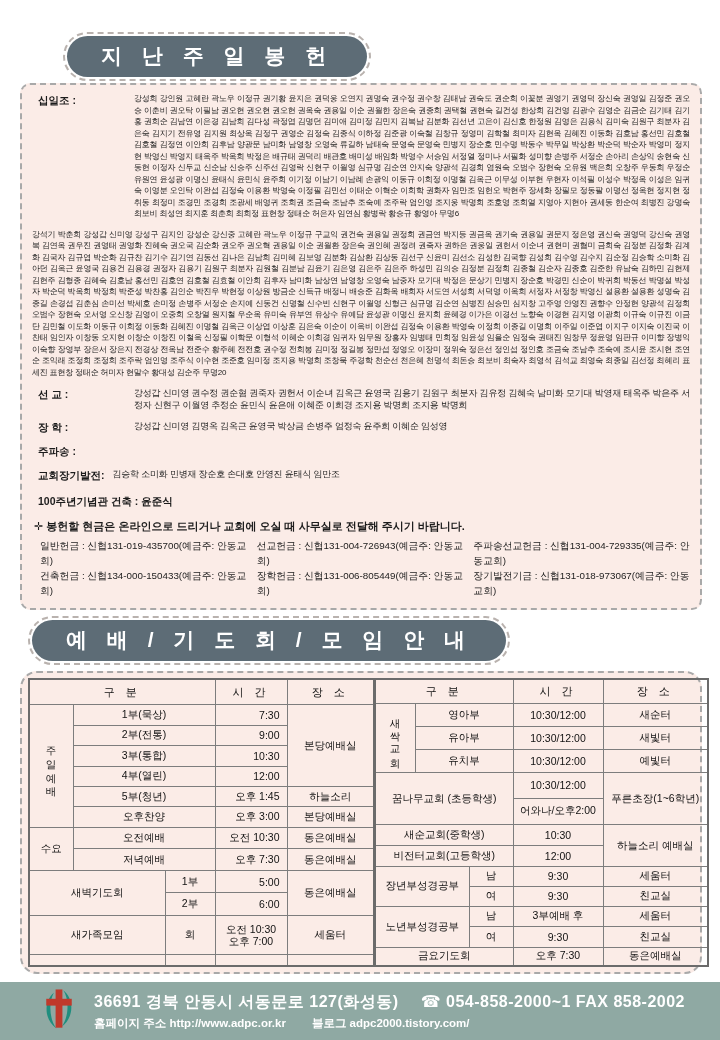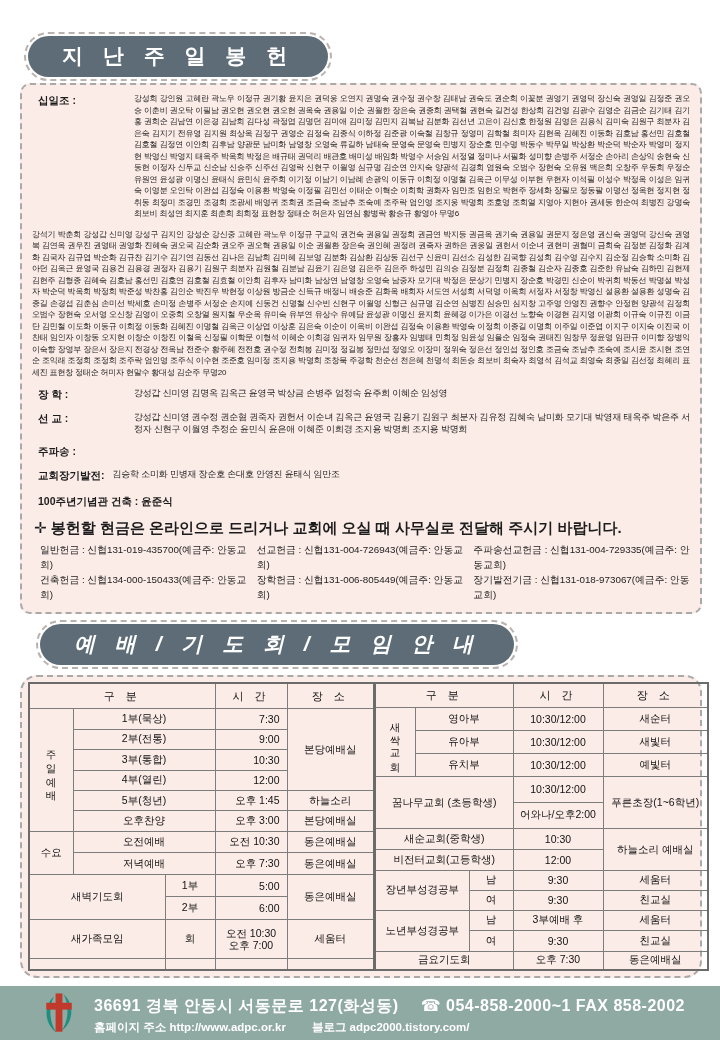--- a/index.html
+++ b/index.html
@@ -11,43 +11,43 @@
   .page{width:720px;min-height:1040px;display:flex;flex-direction:column;}
   
   .pill{
     display:inline-block;
     background:#5d6c76;color:#ffffff;
     font-weight:bold;font-size:21px;letter-spacing:7px;
     padding:6px 34px 7px 34px;border-radius:24px;
     outline:2px dashed #b9b2ae;outline-offset:2px;
     white-space:nowrap;
   }
-  .pill-row{margin:36px 0 4px 28px;}
-  .pill-row2{margin:10px 0 4px 40px;font-style:italic;}
+  .pill-row{margin:36px 0 4px 67px;}
+  .pill-row2{margin:10px 0 4px 32px;}
   
   .box{
     margin:2px 18px 0 20px;
     background:#fbece7;
     border:2px dashed #a9a9a9;border-radius:10px;
     padding:8px 10px 10px 10px;
   }
   .sec{display:flex;margin-bottom:9px;}
   .sec-label{
     width:96px;flex:0 0 96px;
     font-weight:bold;font-size:10.5px;padding-left:6px;padding-top:1px;
     white-space:nowrap;
   }
   .sec-label.wide{width:auto;flex:0 0 auto;padding-right:8px;}
   .sec-text{
     flex:1;font-size:8px;line-height:11.5px;letter-spacing:-0.2px;
     text-align:justify;color:#222;
   }
   .sec-text.mid{font-size:9px;line-height:12px;}
   .bold-line{font-weight:bold;font-size:10.5px;padding-left:6px;margin:12px 0 10px 0;}
-  .notice-head{font-weight:bold;font-size:15px;margin:0 0 4px 2px;}
+  .notice-head{font-weight:bold;font-size:11px;margin:0 0 4px 2px;}
   .accounts{
     display:grid;grid-template-columns:1fr 1fr 1fr;
     font-size:9.8px;line-height:15px;margin-left:8px;
   }
   
   .table-box{
     margin:6px 18px 0 20px;
     background:#fbece7;
     border:2px dashed #a9a9a9;border-radius:17px;
     padding:5px 6px;
@@ -96,27 +96,27 @@
     <div class="sec">
       <div class="sec-label">십일조 :</div>
       <div class="sec-text">강성희 강인원 고혜란 곽노우 이정규 권기황 윤지은 권덕웅 오연지 권명숙 권수정 권수창 김태남 권숙도 권순희 이꽃분 권영기 권영덕 장신숙 권영일 김정준 권오승 이춘비 권오탁 이필남 권오현 권오현 권오현 권옥숙 권용일 이순 권월한 장은숙 권종희 권택철 권현숙 길건성 한상희 김건영 김광수 김영순 김금순 김기태 김기홍 권희순 김남연 이은경 김남희 김다성 곽정엽 김명던 김미애 김미정 김민지 김복남 김분화 김선년 고은이 김신호 한정원 김영은 김용식 김미숙 김원구 최분자 김은숙 김지기 전유영 김지원 최상옥 김정구 권영순 김정숙 김종식 이하정 김준광 이숙철 김창규 정영미 김학철 최미자 김현옥 김혜진 이동화 김호남 홍선민 김호철 김호철 김정연 이안희 김후남 양광문 남미화 남영창 오영숙 류길하 남태숙 문영숙 문영숙 민병지 장순호 민수명 박동수 박무일 박상환 박순덕 박순자 박영미 정지현 박영신 박영지 태옥주 박옥희 박정은 배규태 권덕리 배관호 배미성 배임화 박영수 서승임 서정열 정미나 서필화 성미향 손병주 서정순 손아리 손상익 송현숙 신동현 이정자 신두교 신순남 신승주 신주선 김영락 신현구 이월영 심규명 김순연 안지숙 양광석 김경희 염원숙 오범수 장현숙 오유원 백은희 오창주 우동희 우정순 유원연 윤성광 이명신 윤태식 윤민식 윤주희 이기정 이남기 이남례 손광익 이동규 이희정 이명철 김옥근 이무성 이부현 우현자 이석필 이성수 박정옥 이성은 임귀숙 이영분 오인탁 이완섭 김정숙 이용환 박영숙 이정필 김민선 이태순 이혁순 이희학 권화자 임만조 임헌오 박현주 장세화 장필모 정동팔 이명선 정옥현 정지현 정취동 최정미 조경민 조경희 조광세 배영귀 조희권 조금숙 조남추 조숙예 조주락 엄인영 조지웅 박명희 조호영 조희열 지영아 지현아 권세동 한순여 최병진 강명숙 최보비 최성연 최지훈 최춘희 최희정 표현창 정태순 허은자 임연심 황병락 황승규 황영아 무명6</div>
     </div>
 
     <div class="sec">
       <div class="sec-text">강석기 박춘희 강성갑 신미영 강성구 김지인 강성순 강신중 고혜란 곽노우 이정규 구교익 권건숙 권용일 권정희 권금연 박지등 권금옥 권기숙 권용일 권문지 정은영 권신숙 권영덕 강신숙 권영복 김연옥 권우진 권영태 권영화 진혜숙 권오국 김순화 권오주 권오혁 권용일 이순 권월환 장은숙 권인혜 권정려 권죽자 권하은 권웅일 권헌서 이순녀 권현미 권혐미 금희숙 김정분 김정화 김계화 김국자 김규엽 박순화 김규찬 김기수 김기연 김동선 김나은 김남희 김미혜 김보영 김분화 김삼환 김상동 김선구 신윤미 김선소 김성한 김국향 김성희 김수영 김수지 김순정 김승학 소미화 김아던 김옥근 윤영국 김용건 김용경 권정자 김용기 김원구 최분자 김원철 김분남 김윤기 김은영 김은주 김은주 하성민 김의승 김정분 김정희 김종철 김순자 김종호 김준한 유남숙 김하민 김현제 김현주 김형종 김혜숙 김호남 홍선민 김호연 김호철 김효철 이안희 김후자 남미화 남상연 남영창 오영숙 남중자 모기대 박정은 문상기 민병지 장순호 박경민 신순이 박귀희 박동선 박명설 박성자 박순덕 박옥희 박정희 박준성 박찬홍 김인순 박진우 박현정 이상원 방금순 신득규 배정니 배승준 김화옥 배희자 서도연 서성희 서덕영 이옥희 서정자 서정창 박영신 설용환 설용환 성명숙 김종길 손경섭 김춘심 손미선 박세호 손미정 손병주 서정순 손지예 신동건 신명철 신수빈 신현구 이월영 신형근 심규명 김순연 심병진 심승민 심지창 고주영 안영진 권향수 안정현 양광석 김정희 오범수 장현숙 오서영 오신창 김영이 오중희 오창열 원지철 우순옥 유미숙 유부연 유상수 유예담 윤성광 이명신 윤지희 윤혜경 이가은 이경선 노향숙 이경현 김지영 이광희 이규숙 이규진 이금단 김민철 이도화 이동규 이희정 이동화 김혜진 이명철 김옥근 이상엽 이상훈 김은숙 이순이 이옥비 이완섭 김정숙 이용환 박영숙 이정희 이종길 이명희 이주일 이준엽 이지구 이지숙 이진국 이찬태 임인자 이창동 오지현 이창순 이창진 이철옥 신정필 이학문 이형석 이혜순 이희경 임귀자 임무원 장흥자 임병태 민희정 임윤성 임을순 임정숙 권태진 임창무 정윤영 임판규 이미향 장병익 이숙향 장영부 장은서 장은지 전경상 전옥남 전준수 황주혜 전전호 권수정 전희봉 김미정 정길봉 정만섭 정영오 이장미 정위숙 정은선 정인섭 정인호 조금숙 조남추 조숙예 조시윤 조시현 조연순 조익래 조정희 조정희 조주락 엄인영 조주식 이수현 조준호 임미정 조지용 박명희 조창묵 주경학 천순선 천은혜 천명석 최돈승 최보비 최숙자 최영석 김석교 최영숙 최종일 김선정 최혜리 표세진 표현창 정태순 허미자 현말수 황대성 김순주 무명20</div>
     </div>
 
     <div class="sec">
+      <div class="sec-label">선 교 :</div>
+      <div class="sec-text mid">강성갑 신미영 권수정 권순혐 권죽자 권헌서 이순녀 김옥근 윤영국 김용기 김원구 최분자 김유정 김혜숙 남미화 모기대 박영재 태옥주 박은주 서정자 신현구 이월영 추정순 윤민식 윤은애 이혜준 이희경 조지용 박명희 조지용 박명희</div>
+    </div>
+
+    <div class="sec">
       <div class="sec-label">장 학 :</div>
       <div class="sec-text mid">강성갑 신미영 김명옥 김옥근 윤영국 박상금 손병주 엄정숙 윤주희 이혜순 임성영</div>
-    </div>
-
-    <div class="sec">
-      <div class="sec-label">선 교 :</div>
-      <div class="sec-text mid">강성갑 신미영 권수정 권순혐 권죽자 권헌서 이순녀 김옥근 윤영국 김용기 김원구 최분자 김유정 김혜숙 남미화 모기대 박영재 태옥주 박은주 서정자 신현구 이월영 추정순 윤민식 윤은애 이혜준 이희경 조지용 박명희 조지용 박명희</div>
     </div>
 
     <div class="sec">
       <div class="sec-label">주파송 :</div>
     </div>
 
     <div class="sec">
       <div class="sec-label wide">교회장기발전:</div>
       <div class="sec-text mid">김승학 소미화 민병재 장순호 손대호 안영진 윤태식 임만조</div>
     </div>

